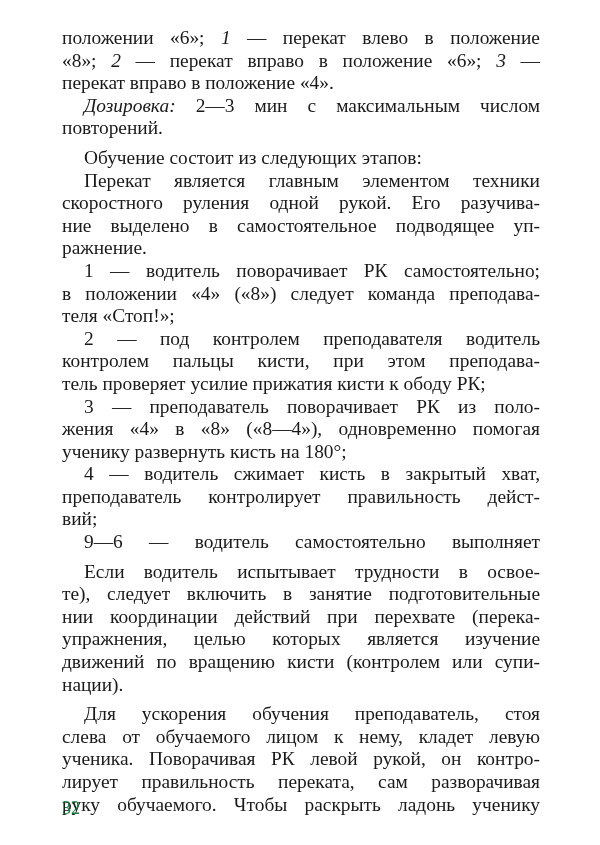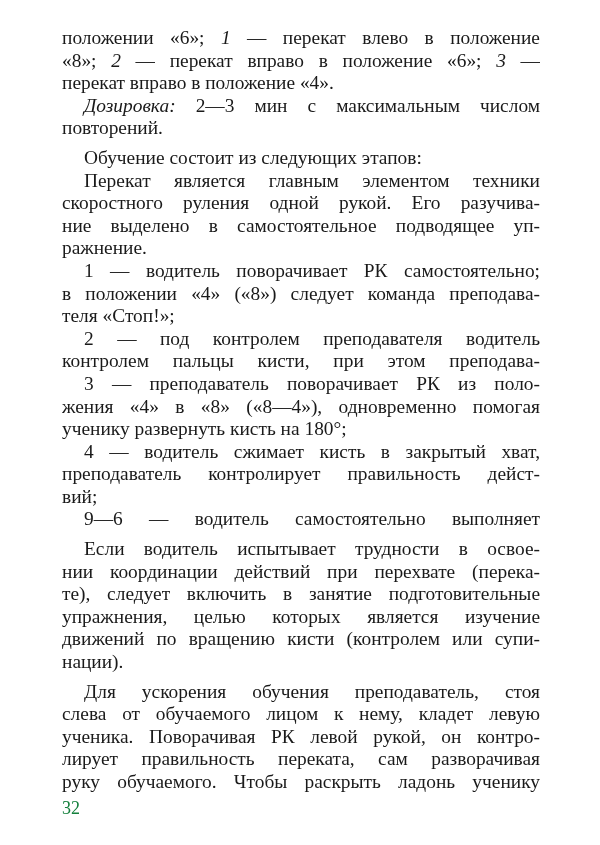--- a/index.html
+++ b/index.html
@@ -49,20 +49,21 @@
 
   <div>
     <span class="line indent">1 — водитель поворачивает РК самостоятельно;</span>
     <span class="line">в положении «4» («8») следует команда преподава-</span>
     <span class="line last">теля «Стоп!»;</span>
   </div>
 
   <div>
     <span class="line indent">2 — под контролем преподавателя водитель</span>
     <span class="line">контролем пальцы кисти, при этом преподава-</span>
+    <span class="line last">тель проверяет усилие прижатия кисти к ободу РК;</span>
   </div>
 
   <div>
     <span class="line indent">3 — преподаватель поворачивает РК из поло-</span>
     <span class="line">жения «4» в «8» («8—4»), одновременно помогая</span>
     <span class="line last">ученику развернуть кисть на 180°;</span>
   </div>
 
   <div>
     <span class="line indent">4 — водитель сжимает кисть в закрытый хват,</span>
@@ -70,22 +71,22 @@
     <span class="line last">вий;</span>
   </div>
 
   <div>
     <span class="line indent">9—6 — водитель самостоятельно выполняет</span>
   </div>
   <div class="gap"></div>
 
   <div>
     <span class="line indent">Если водитель испытывает трудности в освое-</span>
+    <span class="line">те), следует включить в занятие подготовительные</span>
     <span class="line">нии координации действий при перехвате (перека-</span>
-    <span class="line">те), следует включить в занятие подготовительные</span>
     <span class="line">упражнения, целью которых является изучение</span>
     <span class="line">движений по вращению кисти (контролем или супи-</span>
     <span class="line last">нации).</span>
   </div>
   <div class="gap"></div>
 
   <div>
     <span class="line indent">Для ускорения обучения преподаватель, стоя</span>
     <span class="line">слева от обучаемого лицом к нему, кладет левую</span>
     <span class="line">ученика. Поворачивая РК левой рукой, он контро-</span>

